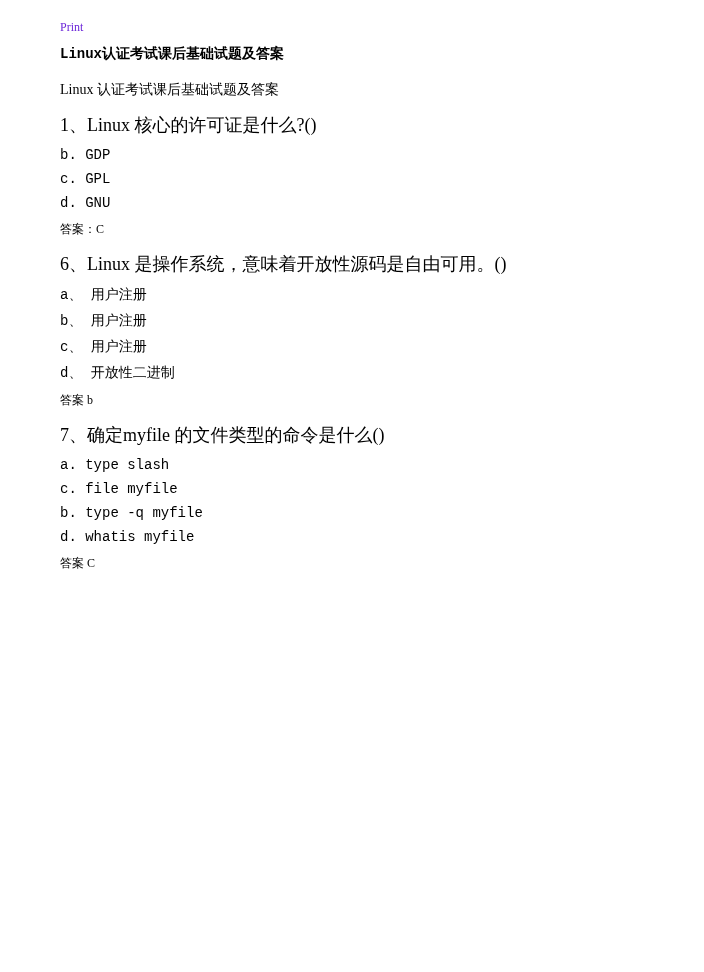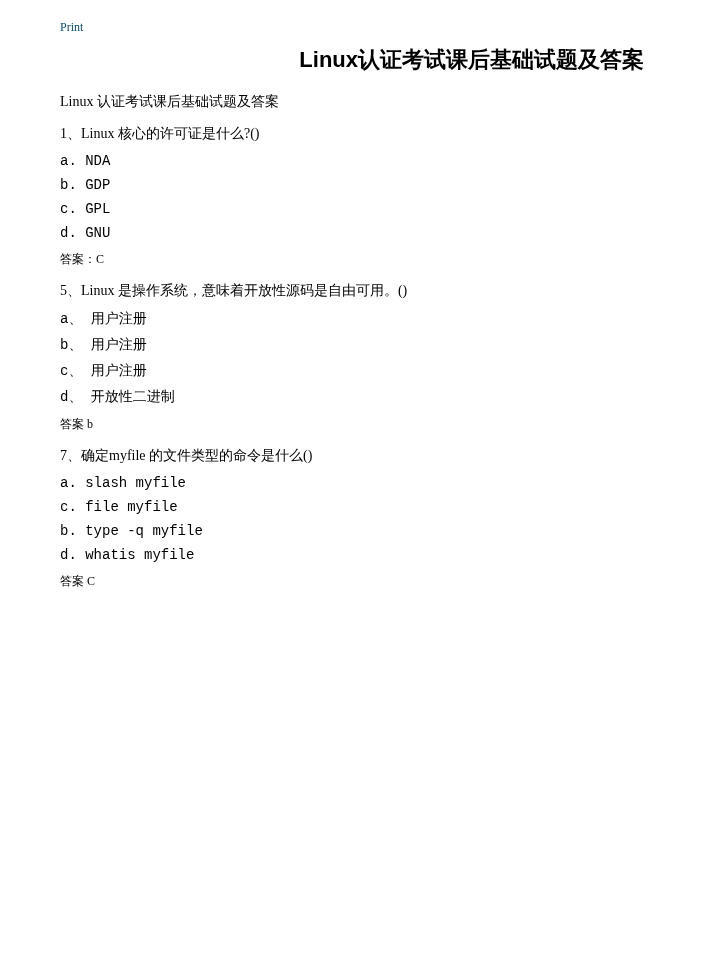--- a/index.html
+++ b/index.html
@@ -11,36 +11,36 @@
       background: #ffffff;
       font-family: "SimSun", "宋体", serif;
       font-size: 14px;
       color: #000000;
       width: 704px;
       min-height: 972px;
       padding: 20px 60px 40px 60px;
     }
     .print-label {
       font-size: 12px;
-      color: #0c4a6e;
+      color: #6d28d9;
       margin-bottom: 10px;
     }
     .page-title {
-      text-align: right;
-      font-size: 22px;
+      text-align: left;
+      font-size: 14px;
       font-weight: bold;
       margin-bottom: 18px;
-      font-family: Liberation Sans, sans-serif;
+      font-family: Liberation Mono, monospace;
     }
     .subtitle {
       font-size: 14px;
       margin-bottom: 8px;
     }
     .question {
-      font-size: 14px;
+      font-size: 18px;
       margin-bottom: 10px;
       margin-top: 14px;
       font-weight: normal;
     }
     .option {
       font-size: 14px;
       margin-bottom: 8px;
       font-family: "Courier New", "SimSun", monospace;
     }
     .answer {
@@ -54,35 +54,34 @@
 
 <div class="print-label">Print</div>
 
 <div class="page-title">Linux认证考试课后基础试题及答案</div>
 
 <div class="subtitle">Linux 认证考试课后基础试题及答案</div>
 
 <div id="questions-container">
     <div>
       <div class="question">1、Linux 核心的许可证是什么?()</div>
-      <div class="option">a. NDA</div>
       <div class="option">b. GDP</div>
       <div class="option">c. GPL</div>
       <div class="option">d.   GNU</div>
       <div class="answer">答案：C</div>
     </div>
     <div>
-      <div class="question">5、Linux 是操作系统，意味着开放性源码是自由可用。()</div>
+      <div class="question">6、Linux 是操作系统，意味着开放性源码是自由可用。()</div>
       <div class="option">a、 用户注册</div>
       <div class="option">b、 用户注册</div>
       <div class="option">c、 用户注册</div>
       <div class="option">d、 开放性二进制</div>
       <div class="answer">答案 b</div>
     </div>
     <div>
       <div class="question">7、确定myfile 的文件类型的命令是什么()</div>
-      <div class="option">a. slash myfile</div>
+      <div class="option">a. type slash</div>
       <div class="option">c. file  myfile</div>
       <div class="option">b. type  -q myfile</div>
       <div class="option">d. whatis  myfile</div>
       <div class="answer">答案 C</div>
     </div>
   </div>
 
 </body></html>

